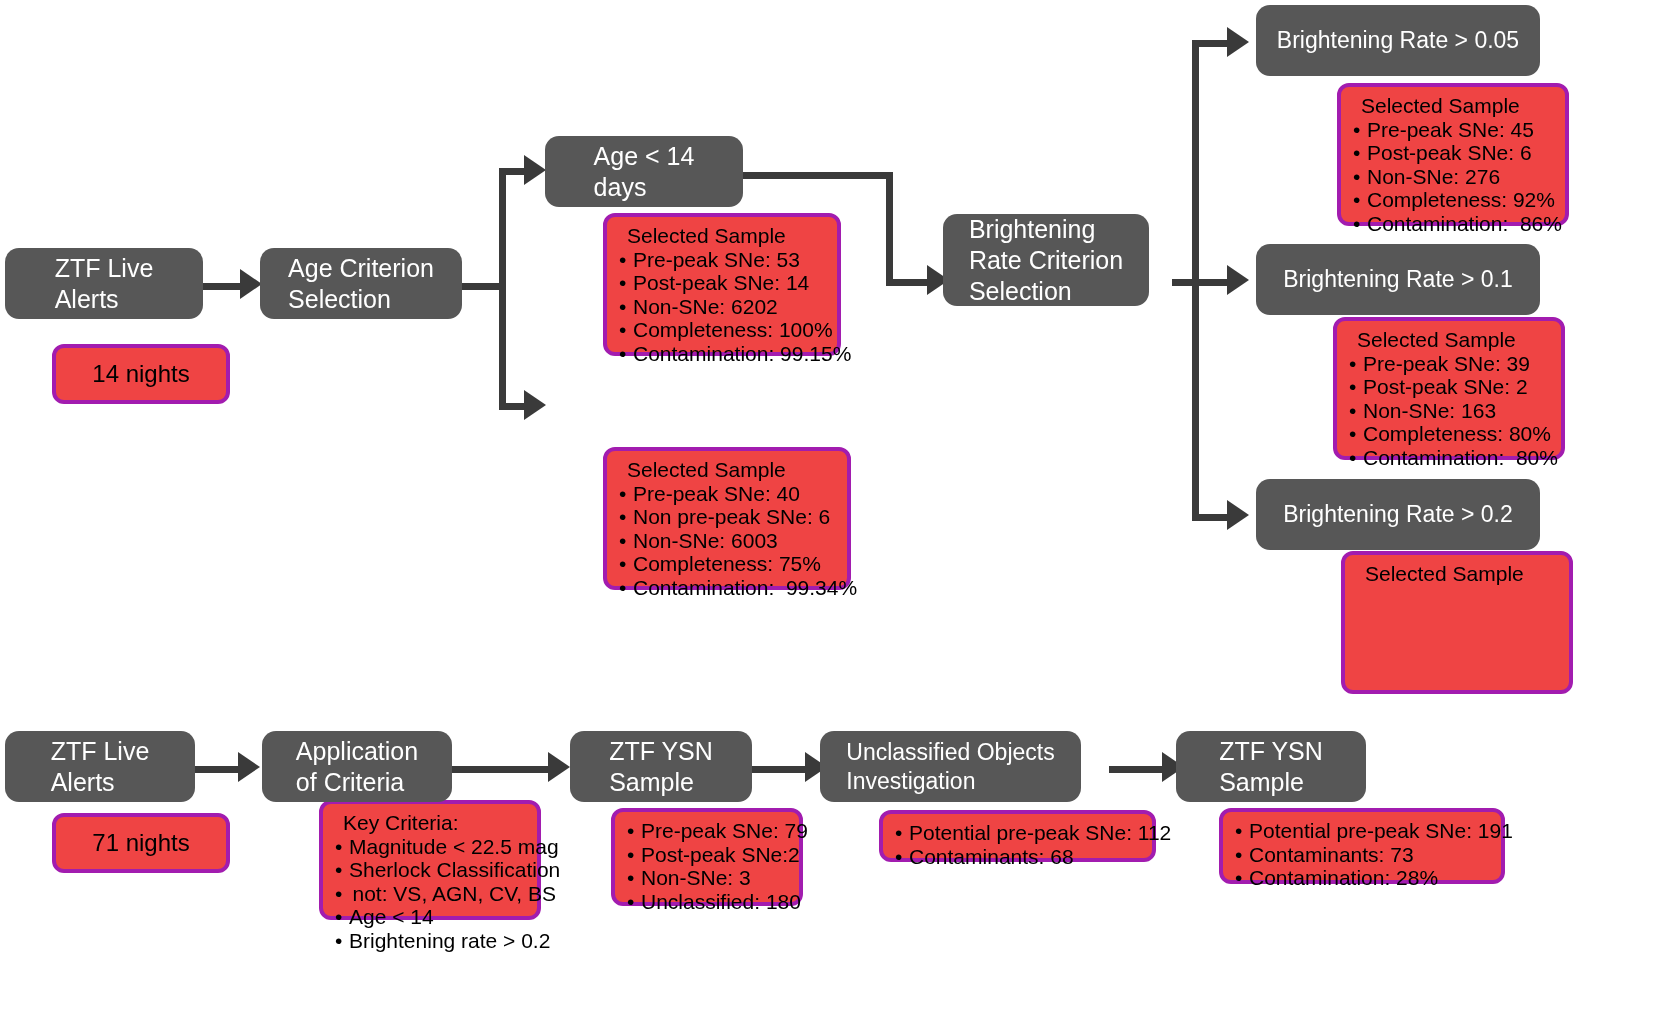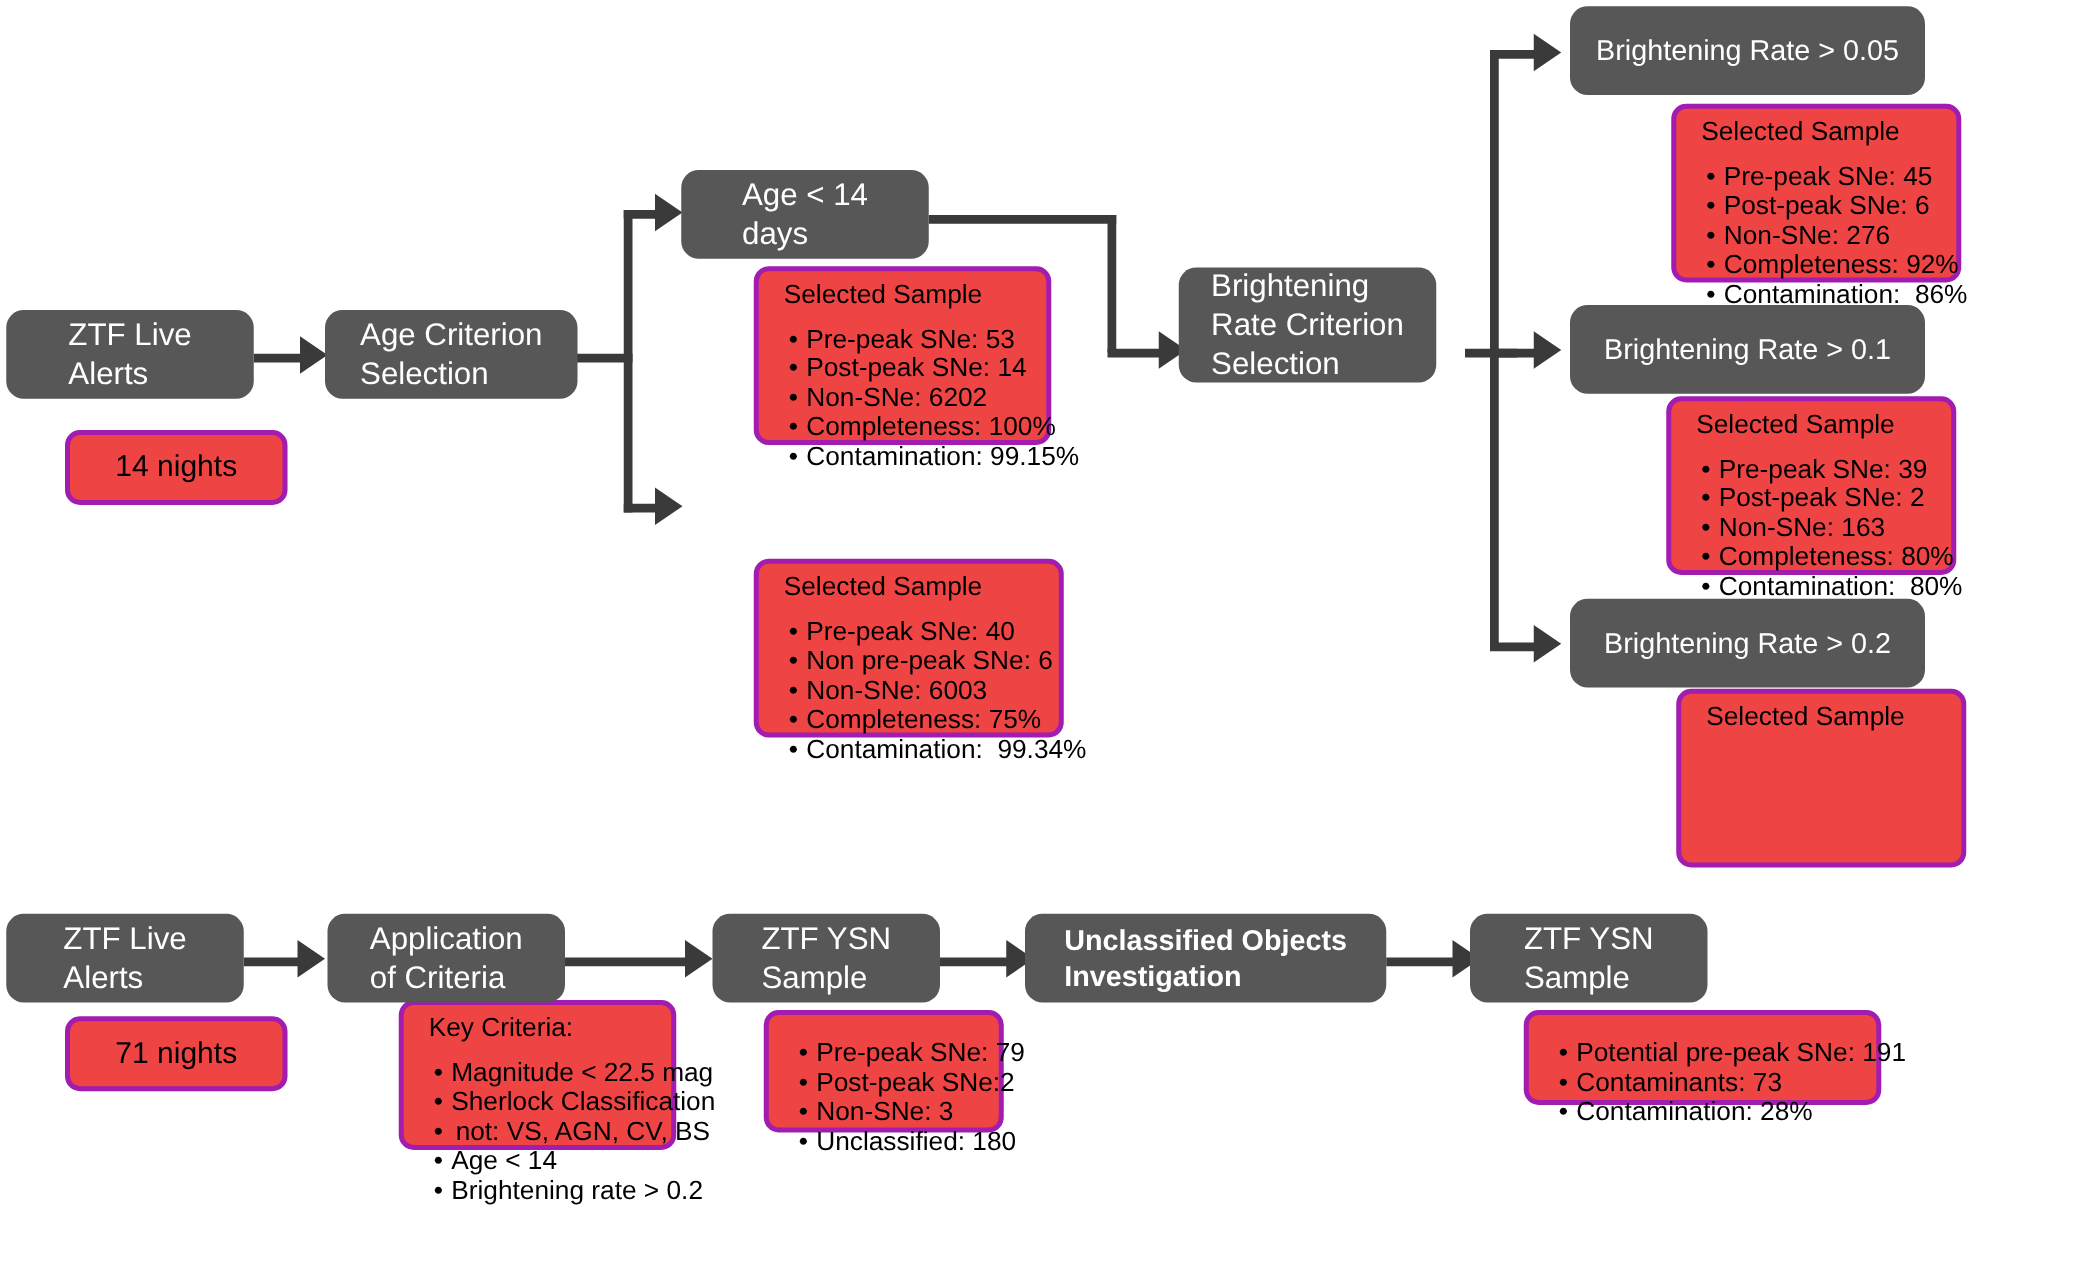--- a/index.html
+++ b/index.html
@@ -34,21 +34,21 @@
     color:#000000;
     border:4px solid #a21caf;
     border-radius:12px;
     box-sizing:border-box;
     padding:7px 12px 8px 12px;
     font-size:21px;
     line-height:23.5px;
     z-index:2;
   }
   .note .hdr{margin-left:8px;}
-  .note ul{list-style:none;margin:12px;padding:0;}
+  .note ul{list-style:none;margin:0;padding:0;}
   .note ul li{position:relative;padding-left:14px;white-space:pre;}
   .note ul li:before{content:"\2022";position:absolute;left:0;top:0;}
   .note.center{display:flex;align-items:center;justify-content:center;
                font-size:24px;padding-top:0;padding-bottom:0;}
 
   
   .hline,.vline{position:absolute;background:#3a3a3a;z-index:1;}
   .hline{height:7px;}
   .vline{width:7px;}
   .arrow{
@@ -184,22 +184,28 @@
 Sample</div>
   <div class="note" style="left:611px;top:808px;width:192px;height:98px;">
     <ul>
       <li>Pre-peak SNe: 79</li>
       <li>Post-peak SNe:2</li>
       <li>Non-SNe: 3</li>
       <li>Unclassified: 180</li>
     </ul>
   </div>
 
-  <div class="node small" style="left:820px;top:731px;width:289px;height:71px;font-weight:bold;">Unclassified Objects
+  <div class="node small" style="left:820px;top:731px;width:261px;height:71px;">Unclassified Objects
 Investigation</div>
+  <div class="note" style="left:879px;top:810px;width:277px;height:52px;">
+    <ul>
+      <li>Potential pre-peak SNe: 112</li>
+      <li>Contaminants: 68</li>
+    </ul>
+  </div>
 
   <div class="node" style="left:1176px;top:731px;width:190px;height:71px;">ZTF YSN
 Sample</div>
   <div class="note" style="left:1219px;top:808px;width:286px;height:76px;">
     <ul>
       <li>Potential pre-peak SNe: 191</li>
       <li>Contaminants: 73</li>
       <li>Contamination: 28%</li>
     </ul>
   </div>

